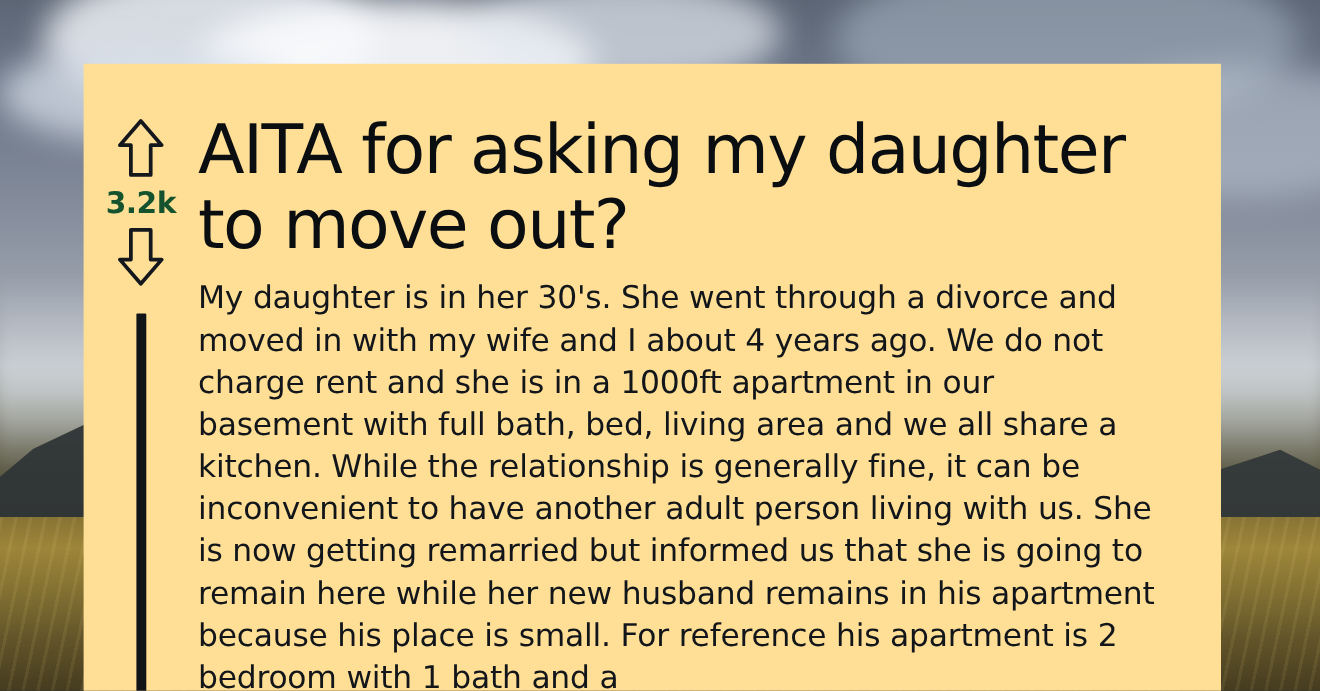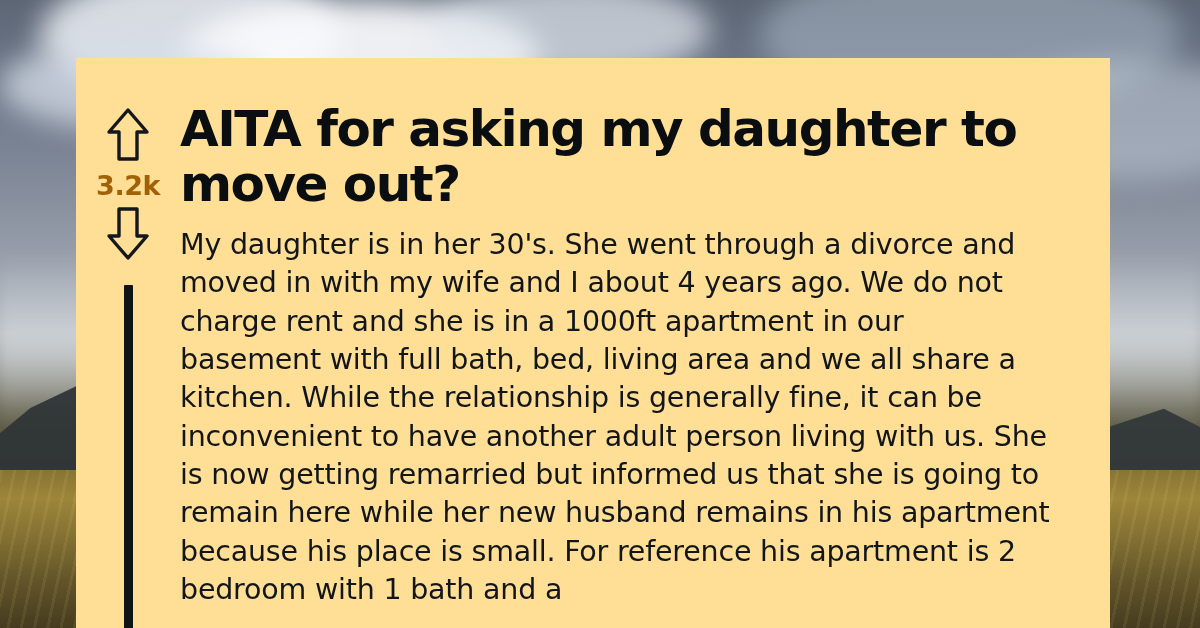--- a/index.html
+++ b/index.html
@@ -140,43 +140,43 @@
     padding-top: 48px;
     display: flex;
     flex-direction: column;
     align-items: center;
   }
   .vote-arrow svg { display: block; }
   .vote-count {
     font-family: "DejaVu Sans", sans-serif;
     font-size: 27px;
     font-weight: 700;
-    color: #a16207;
+    color: #14532d;
     margin: 6px 0 4px;
     letter-spacing: -0.5px;
   }
   .thread-line {
     width: 9px;
     background: #111417;
     margin-top: 22px;
     flex: 1 1 auto;
     border-radius: 1px;
   }
 
   
   .post {
     flex: 1 1 auto;
     padding: 44px 58px 0 0;
     min-width: 0;
   }
   .post-title {
     font-family: "DejaVu Sans", sans-serif;
-    font-size: 50px;
+    font-size: 62px;
     line-height: 1.10;
-    font-weight: 700;
+    font-weight: 400;
     color: #0b0e11;
     letter-spacing: -1.5px;
     margin: 0 0 14px 0;
   }
   .post-text {
     font-family: "DejaVu Sans", sans-serif;
     font-size: 28.5px;
     line-height: 1.345;
     color: #12161a;
     margin: 0;

